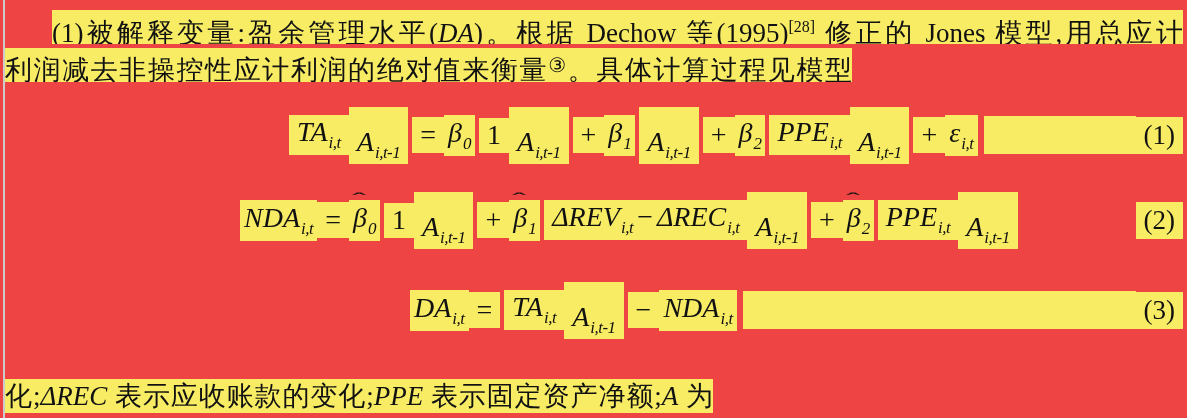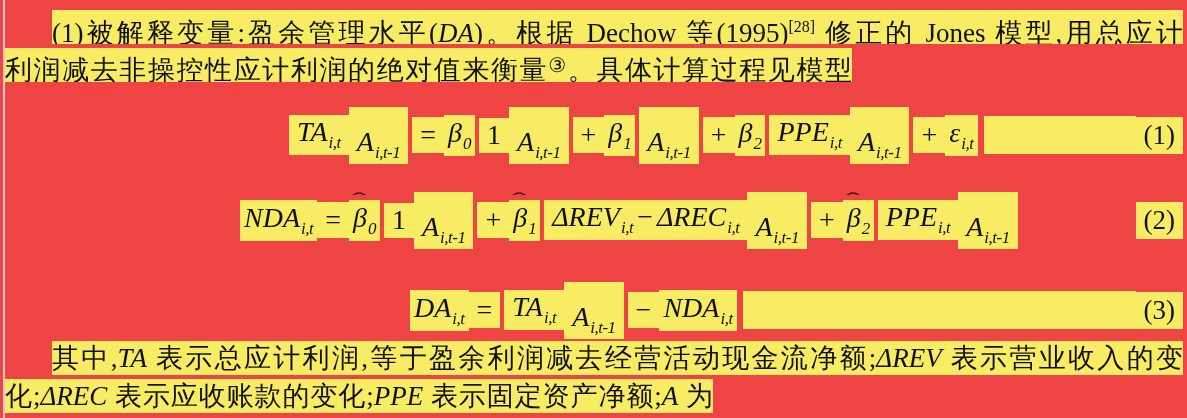--- a/index.html
+++ b/index.html
@@ -166,16 +166,15 @@
           <span class="fbar"></span>
           <span class="fden hl"><span class="mvar">A<span class="msub">i,t-1</span></span></span>
         </span>
         <span class="mop hl">−</span>
         <span class="mvar hl">NDA<span class="msub">i,t</span></span>
       </div>
     <div class="eqbar"></div>
     <span class="eqnum">(3)</span>
   </div>
 
-  <div class="tline justify" style="top:341px; left:52px; width:1131px;"><span>其中,</span><span class="it">TA</span><span> 表示总应计利润,等于盈余利润减去经营活动现金流净额;</span><span class="it">ΔREV</span><span> 表示营业收入的变</span></div>
 
   <div class="tline justify" style="top:379px; left:5px; width:708px;"><span>化;</span><span class="it">ΔREC</span><span> 表示应收账款的变化;</span><span class="it">PPE</span><span> 表示固定资产净额;</span><span class="it">A</span><span> 为期末总资产。</span></div>
 </div>
 
 </body></html>

